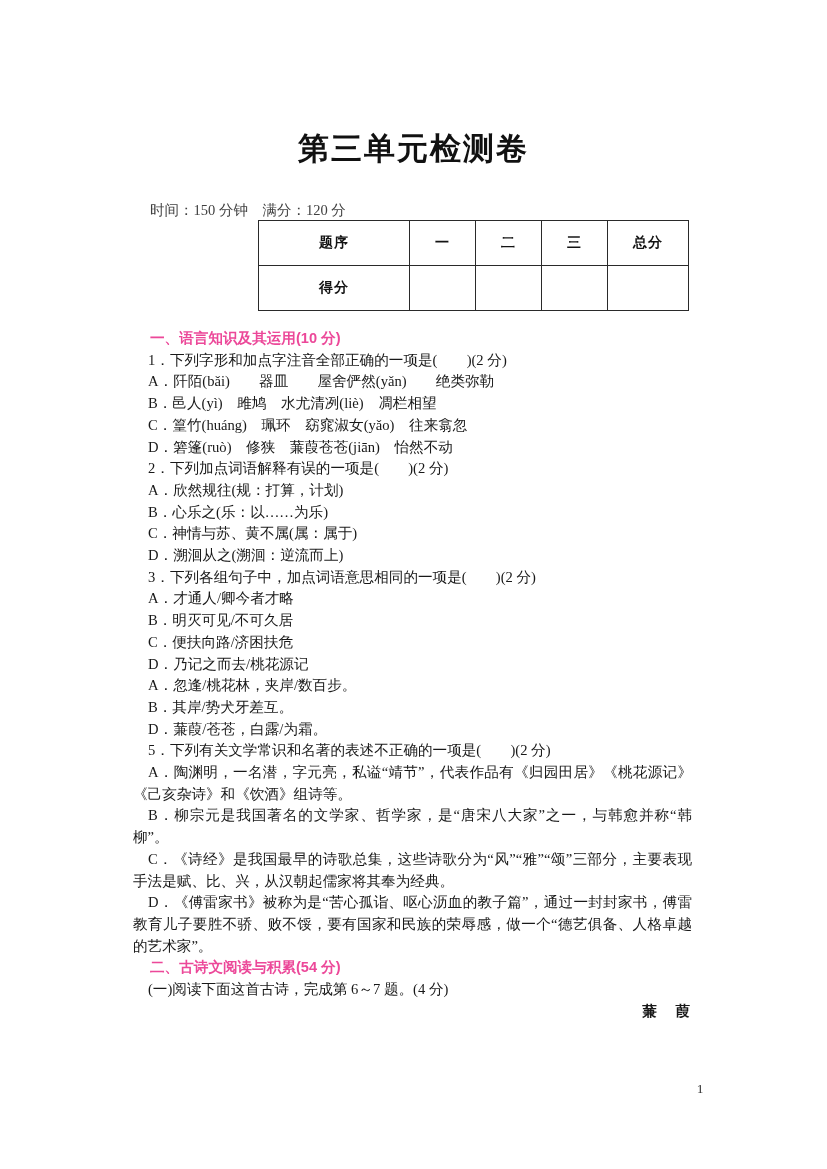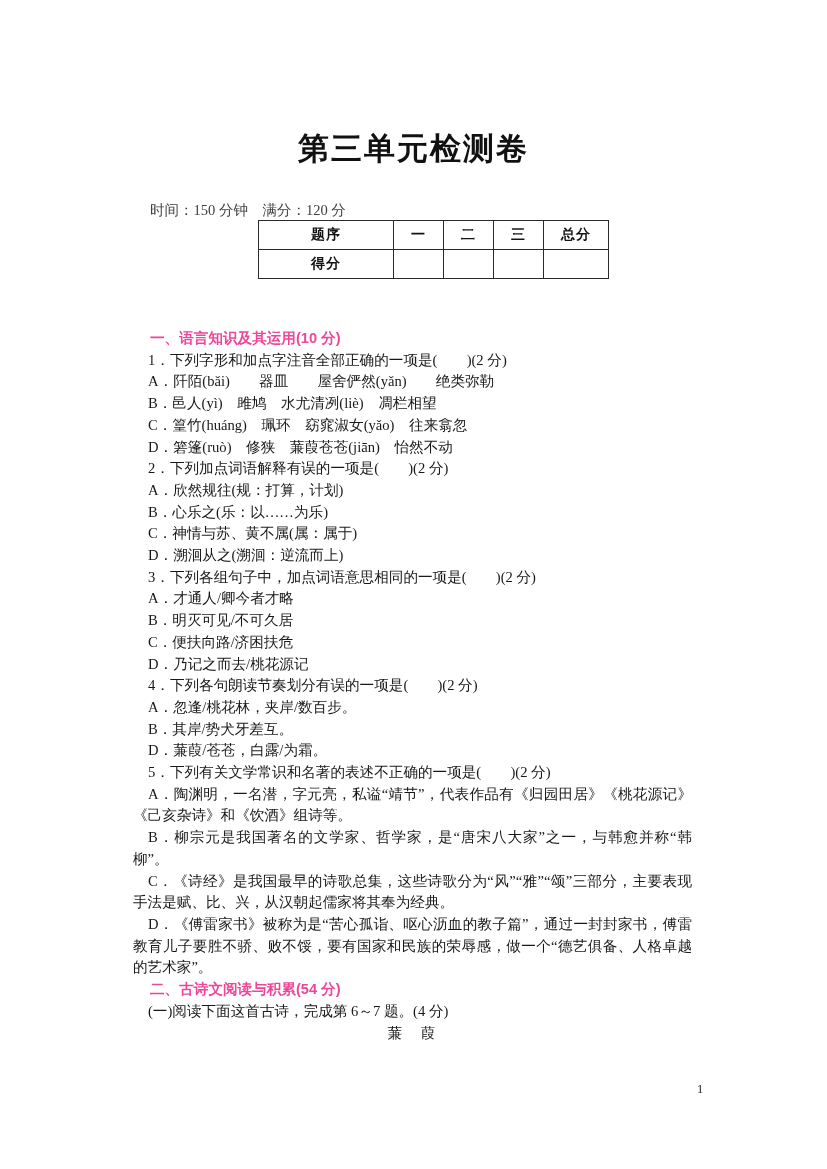--- a/index.html
+++ b/index.html
@@ -43,21 +43,21 @@
     font-weight: bold;
     font-size: 14px;
     color: #131313;
     table-layout: fixed;
   }
   table.score-table td {
     border: 1.3px solid #2a2a2a;
     text-align: center;
     vertical-align: middle;
     height: 20px;
-    padding: 4px;
+    padding: 12px;
     letter-spacing: 1px;
   }
   td.col-label { width: 126px; }
   td.col-s { width: 41px; }
   td.col-total { width: 56px; }
 
   .body-text {
     position: absolute;
     left: 133px;
     top: 328px;
@@ -72,23 +72,23 @@
     text-indent: 15px;
   }
   .body-text p.sec-heading {
     font-family: "Liberation Sans", sans-serif;
     font-weight: bold;
     color: #ec4899;
     text-indent: 17px;
   }
   .body-text p.poem-title {
     text-indent: 0;
-    text-align: center;
+    text-align: right;
     font-family: "Liberation Sans", sans-serif;
-    font-weight: normal;
+    font-weight: bold;
     letter-spacing: 2px;
   }
   .page-number {
     position: absolute;
     left: 690px;
     top: 1081px;
     width: 20px;
     text-align: center;
     font-size: 13.5px;
     color: #333;
@@ -136,21 +136,20 @@
     <p>B．心乐之(乐：以……为乐)</p>
     <p>C．神情与苏、黄不属(属：属于)</p>
     <p>D．溯洄从之(溯洄：逆流而上)</p>
 
     <p>3．下列各组句子中，加点词语意思相同的一项是(　　)(2 分)</p>
     <p>A．才通人/卿今者才略</p>
     <p>B．明灭可见/不可久居</p>
     <p>C．便扶向路/济困扶危</p>
     <p>D．乃记之而去/桃花源记</p>
 
-    <p>4．下列各句朗读节奏划分有误的一项是(　　)(2 分)</p>
     <p>A．忽逢/桃花林，夹岸/数百步。</p>
     <p>B．其岸/势犬牙差互。</p>
     <p>D．蒹葭/苍苍，白露/为霜。</p>
 
     <p>5．下列有关文学常识和名著的表述不正确的一项是(　　)(2 分)</p>
     <p>A．陶渊明，一名潜，字元亮，私谥“靖节”，代表作品有《归园田居》《桃花源记》《己亥杂诗》和《饮酒》组诗等。</p>
     <p>B．柳宗元是我国著名的文学家、哲学家，是“唐宋八大家”之一，与韩愈并称“韩柳”。</p>
     <p>C．《诗经》是我国最早的诗歌总集，这些诗歌分为“风”“雅”“颂”三部分，主要表现手法是赋、比、兴，从汉朝起儒家将其奉为经典。</p>
     <p>D．《傅雷家书》被称为是“苦心孤诣、呕心沥血的教子篇”，通过一封封家书，傅雷教育儿子要胜不骄、败不馁，要有国家和民族的荣辱感，做一个“德艺俱备、人格卓越的艺术家”。</p>
 

